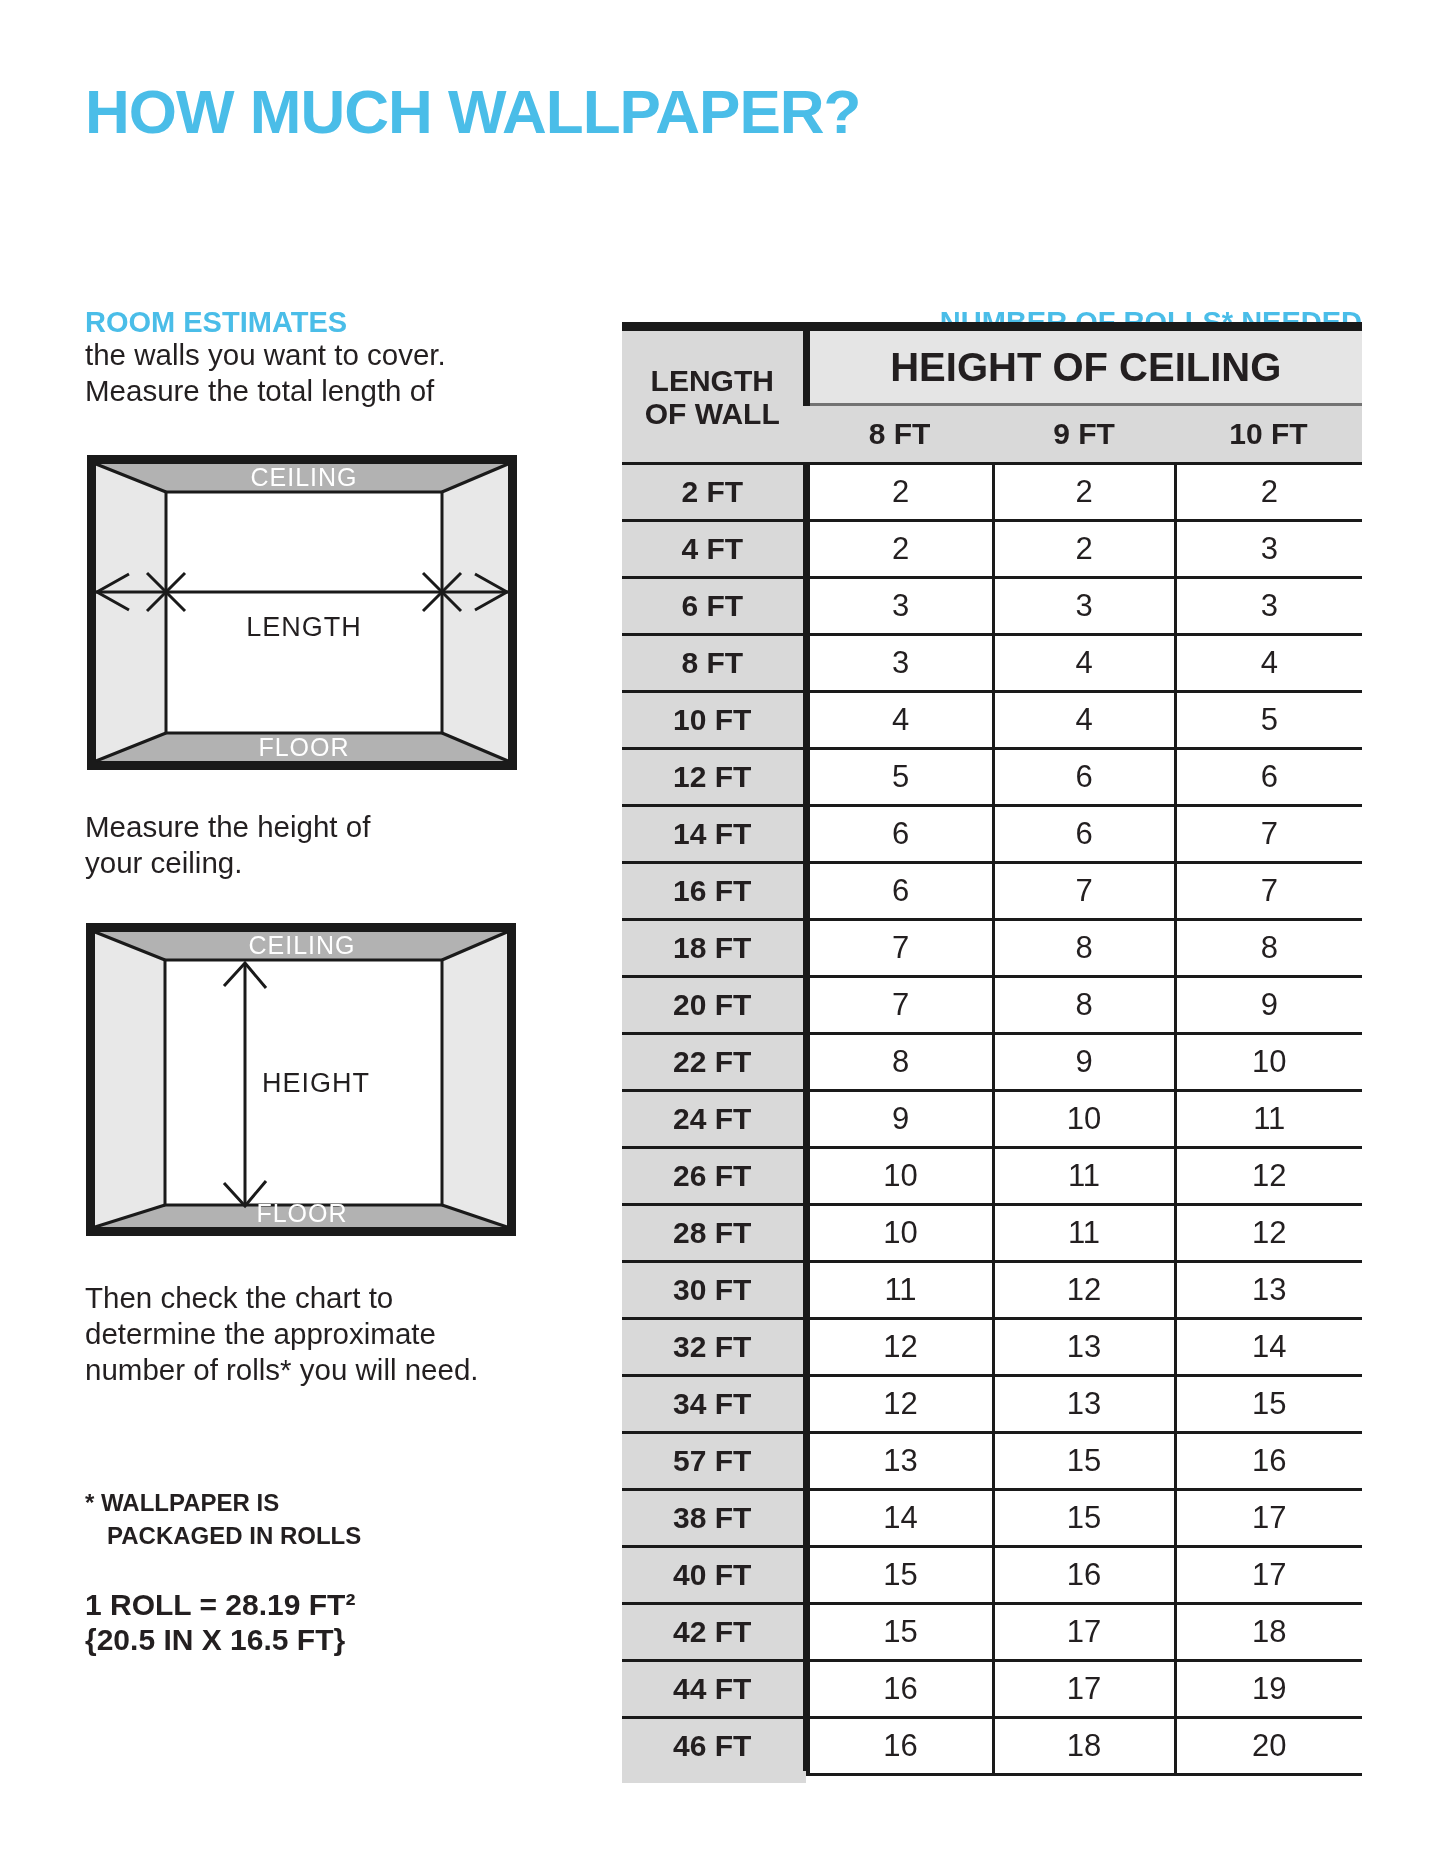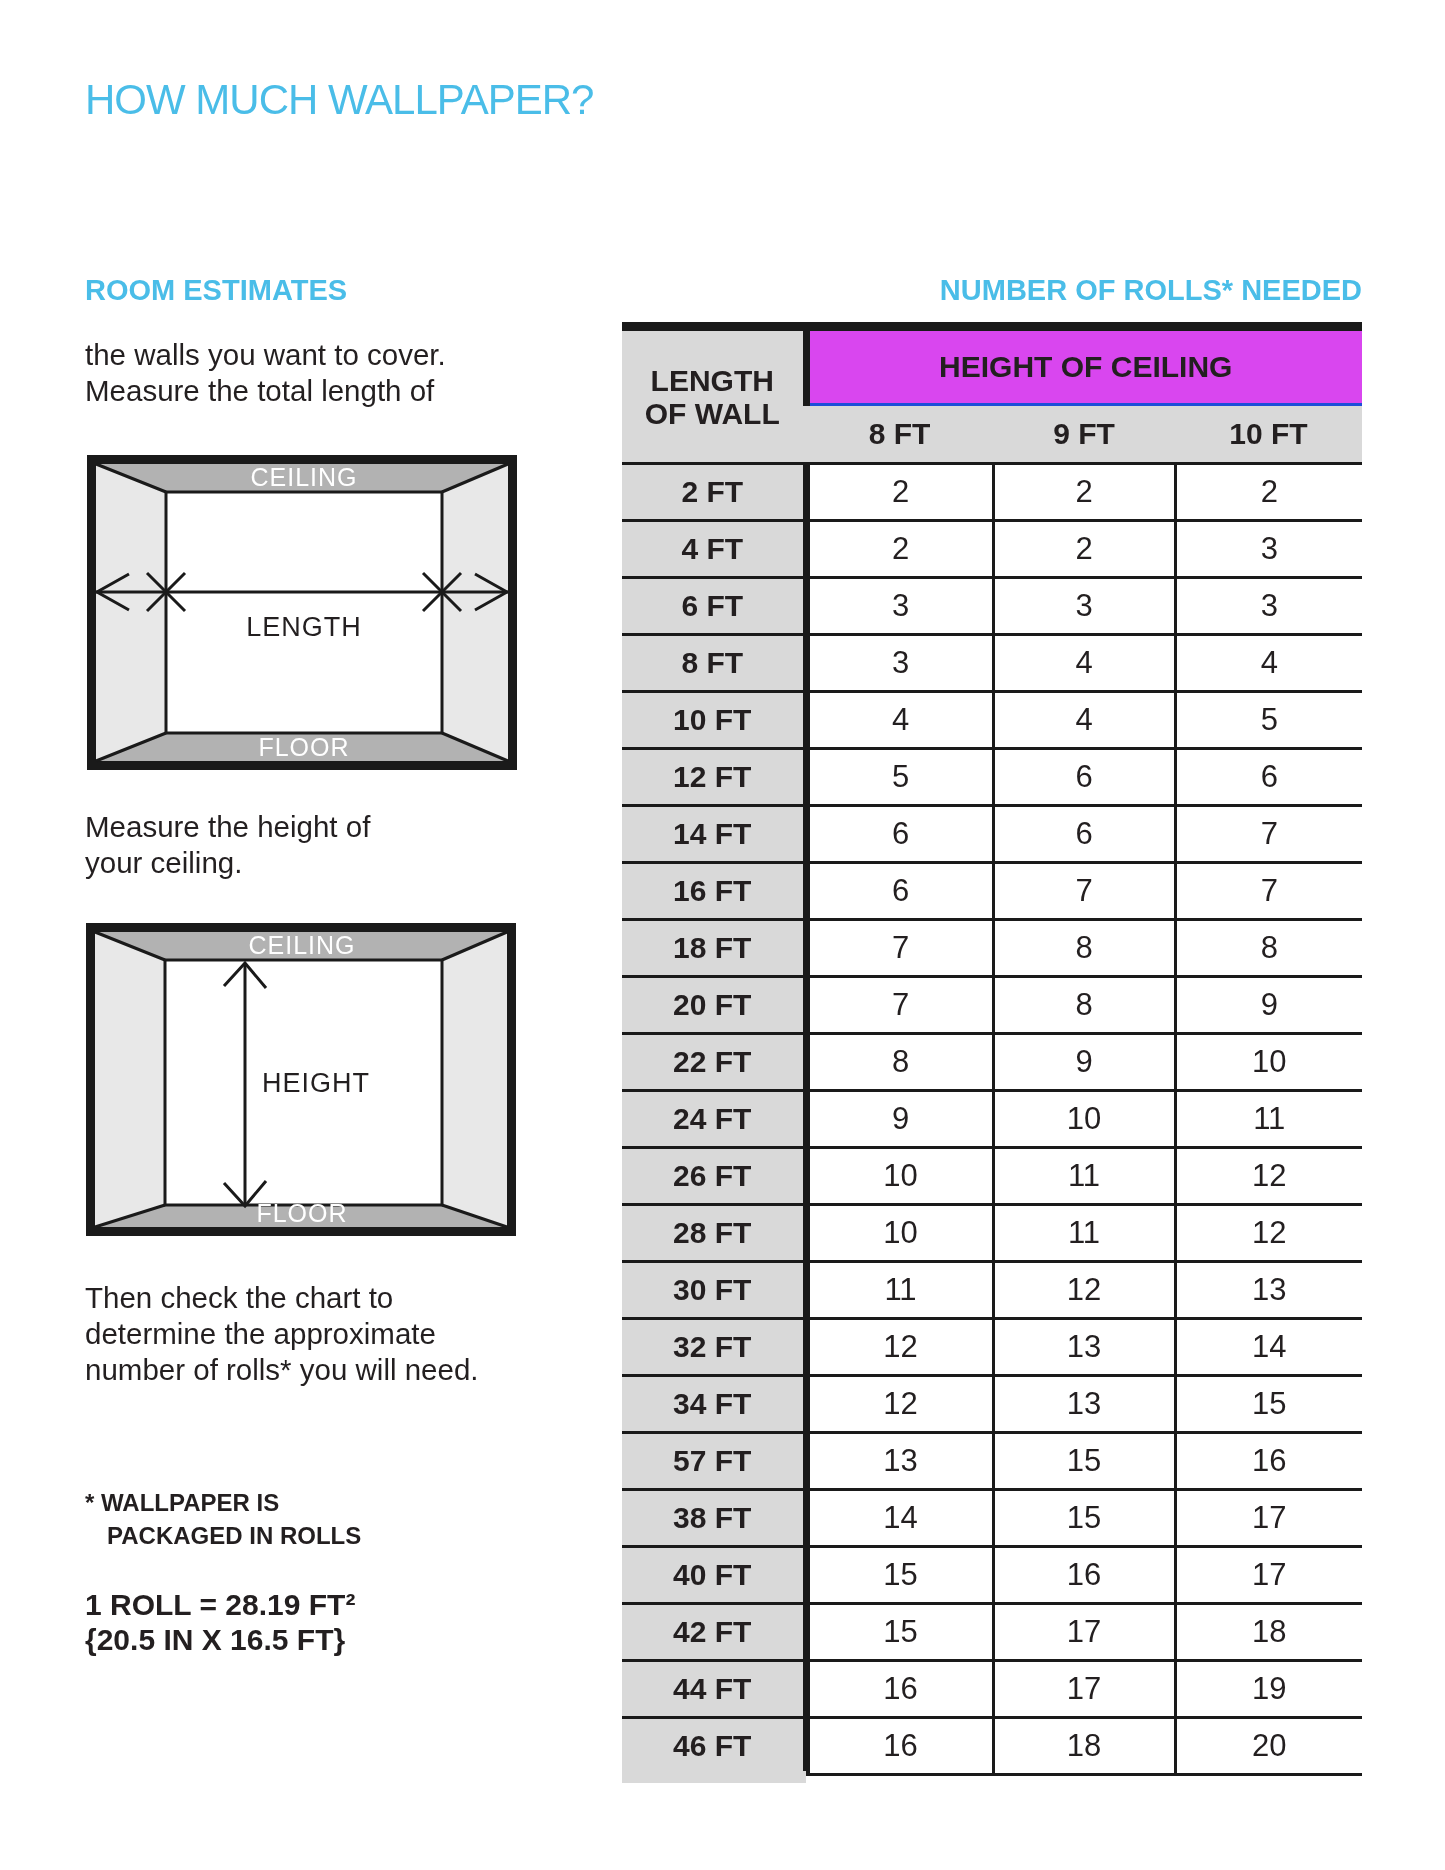--- a/index.html
+++ b/index.html
@@ -3,44 +3,44 @@
 <meta charset="utf-8">
 <style>
   html,body { margin:0; padding:0; background:#ffffff; }
   #page {
     position:relative; width:1445px; height:1870px; background:#ffffff;
     font-family:"Liberation Sans","DejaVu Sans",sans-serif; color:#231f20; overflow:hidden;
   }
   .abs { position:absolute; }
 
   
-  #page-title   { left:85px; top:76px; font-size:42px; font-weight:normal; color:#4abde8; letter-spacing:-1px; white-space:nowrap; }
-  .section-head { font-size:29px; font-weight:bold; color:#4abde8; white-space:nowrap; }
+  #page-title   { left:85px; top:76px; font-size:62px; font-weight:bold; color:#4abde8; letter-spacing:-1px; white-space:nowrap; }
+  .section-head { font-size:29px; font-weight:bold; color:#4abde8; white-space:nowrap;margin-top:32px; }
   #room-estimates-heading { left:85px; top:274px; }
   #rolls-heading { left:622px; top:274px; width:740px; text-align:right; }
 
   
   .copy { font-size:29.5px; line-height:36px; color:#231f20; }
   #para1 { left:85px; top:337px; }
   #para2 { left:85px; top:809px; }
   #para3 { left:85px; top:1280px; }
 
   .note  { font-size:24px; font-weight:bold; line-height:33px; }
   #note  { left:85px;  top:1486px; }
   #note .indent { padding-left:22px; }
   #roll-info { left:85px; top:1587px; font-size:30px; font-weight:bold; line-height:35px; }
 
   
   #rolls-table-wrap { left:622px; top:322px; }
   table.rolls { border-collapse:collapse; table-layout:fixed; width:740px;
                 border-top:9px solid #1a1a1a; }
   table.rolls th, table.rolls td { padding:0; text-align:center; vertical-align:middle; }
   table.rolls .corner { background:#d9d9d9; width:184px; font-size:30px; font-weight:bold; line-height:33px; }
-  table.rolls .group  { background:#d946ef; height:72px; font-size:30px; font-weight:bold;
-                        border-left:7px solid #1a1a1a; border-bottom:3px solid #1d4ed8; }
+  table.rolls .group  { background:#e5e5e5; height:72px; font-size:40px; font-weight:bold;
+                        border-left:7px solid #1a1a1a; border-bottom:3px solid #737373; }
   table.rolls tr.sub th { background:#d9d9d9; height:56px; font-size:30px; font-weight:bold; }
   table.rolls tbody tr { height:57px; border-top:3px solid #1a1a1a;margin-left:43px; }
   table.rolls tbody tr:last-child { border-bottom:3px solid #1a1a1a; }
   table.rolls tbody th { background:#d9d9d9; font-size:30px; font-weight:bold; }
   table.rolls td { font-size:31px; background:#ffffff; }
   table.rolls .c8  { border-left:7px solid #1a1a1a; }
   table.rolls .c9, table.rolls .c10 { border-left:3px solid #1a1a1a; }
   #gray-tail { left:622px; top:1771px; width:184px; height:12px; background:#d9d9d9; }
 
   

